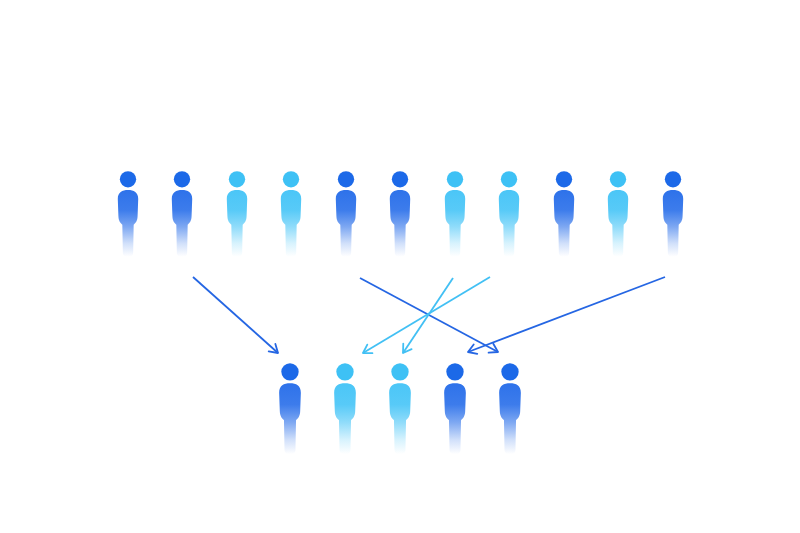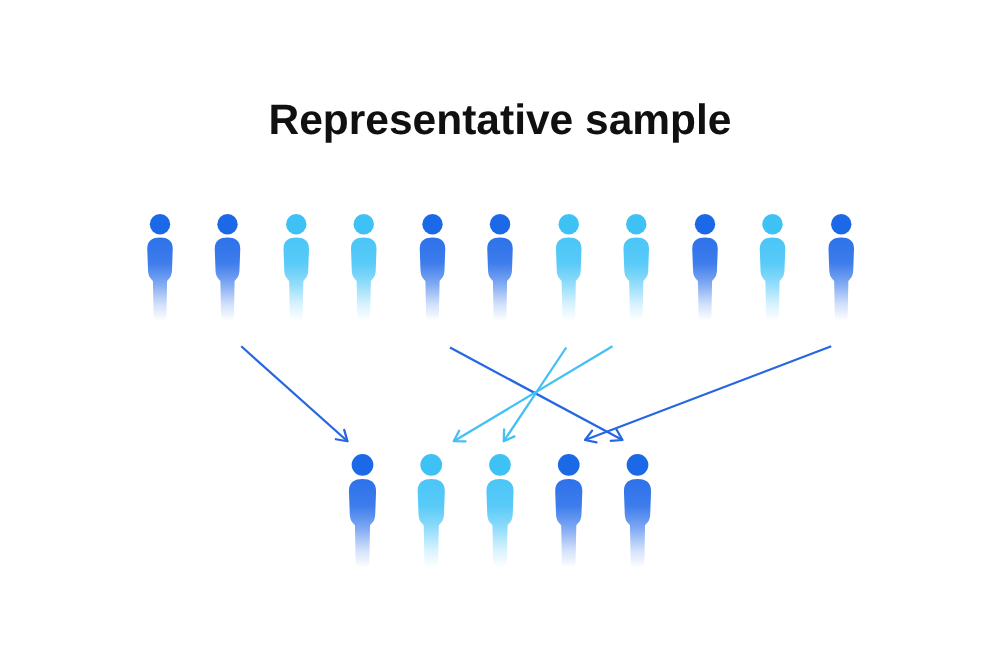--- a/index.html
+++ b/index.html
@@ -37,21 +37,20 @@
     position:absolute;
     top:0;left:0;width:800px;height:533px;
     pointer-events:none;
   }
   .defs-holder{position:absolute;width:0;height:0;}
 </style>
 </head>
 <body>
 
 <div class="stage" style="background: rgb(255, 255, 255);">
-  <h1 class="title" style="color: rgb(16, 16, 16);">Representative sample</h1>
 
   <div class="defs-holder" id="defs-holder"><svg width="0" height="0">
         <defs>
           <linearGradient id="grad-dark" x1="0" y1="0" x2="0" y2="1">
             <stop offset="0" stop-color="#2e72ea" stop-opacity="1"></stop>
             <stop offset="0.3" stop-color="#2e72ea" stop-opacity="0.93"></stop>
             <stop offset="0.55" stop-color="#2e72ea" stop-opacity="0.62"></stop>
             <stop offset="0.8" stop-color="#2e72ea" stop-opacity="0.22"></stop>
             <stop offset="1" stop-color="#2e72ea" stop-opacity="0"></stop>
           </linearGradient>

